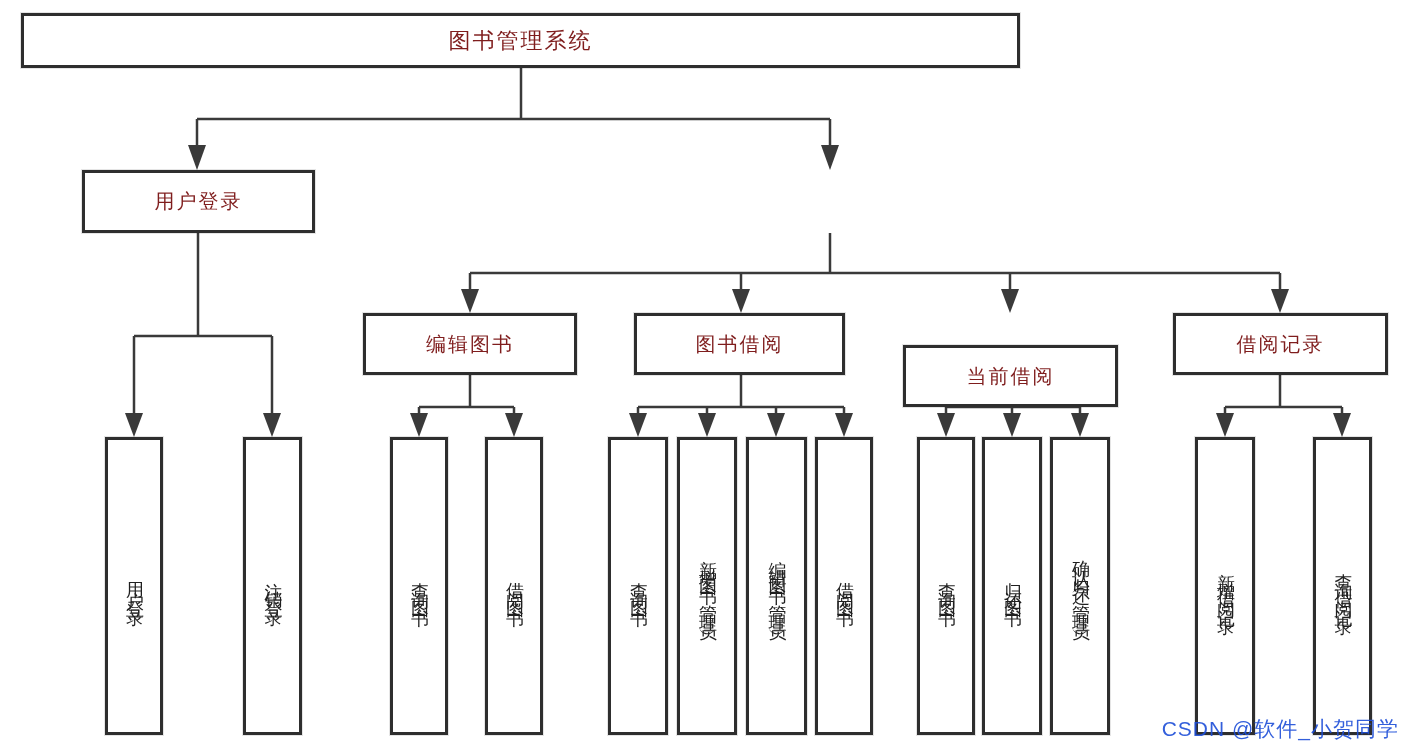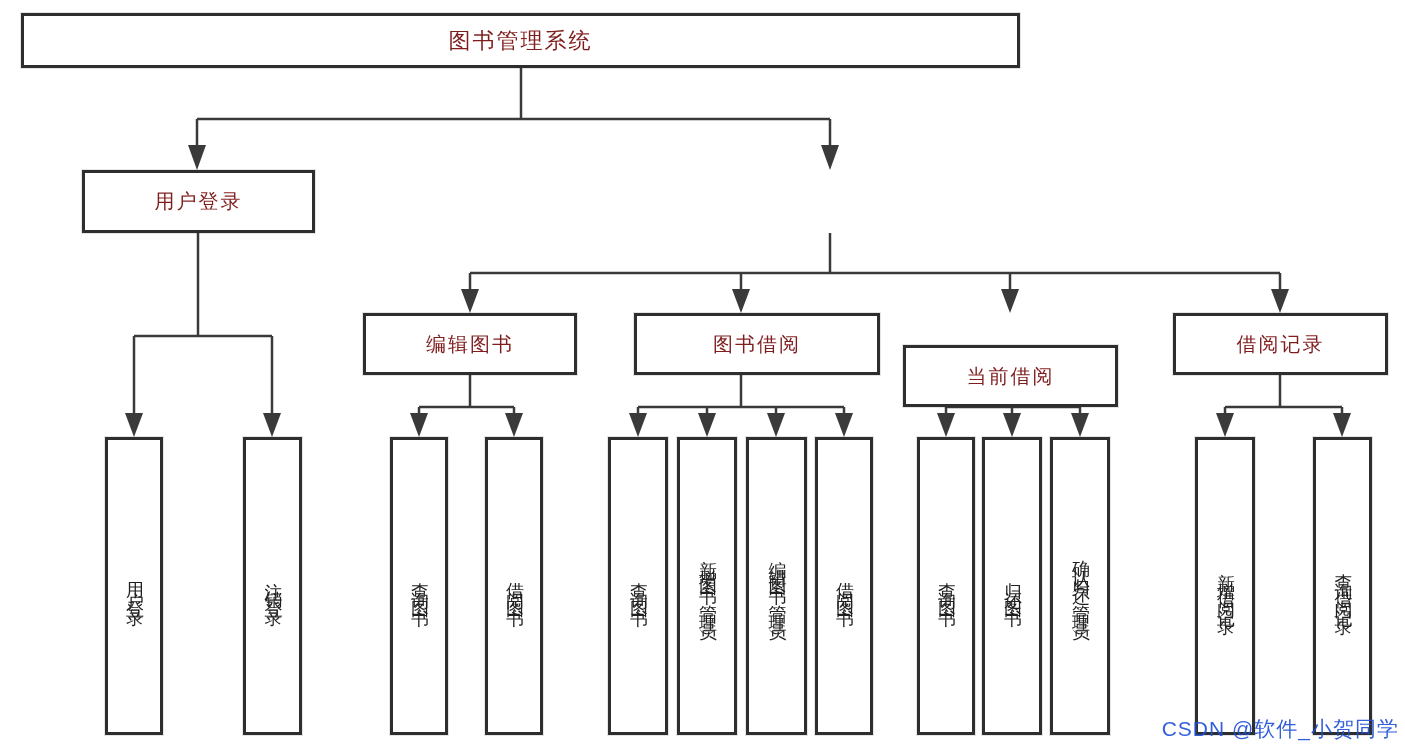--- a/index.html
+++ b/index.html
@@ -147,21 +147,21 @@
     <span class="hlabel">图书管理系统</span>
   </div>
 
   <div class="box" style="left:82px; top:170px; width:233px; height:63px;">
     <span class="hlabel">用户登录</span>
   </div>
 
   <div class="box" style="left:363px; top:313px; width:214px; height:62px;">
     <span class="hlabel">编辑图书</span>
   </div>
-  <div class="box" style="left:634px; top:313px; width:246px; height:62px;">
+  <div class="box" style="left:634px; top:313px; width:211px; height:62px;">
     <span class="hlabel">图书借阅</span>
   </div>
   <div class="box" style="left:903px; top:313px; width:215px; height:62px;margin-top:32px;">
     <span class="hlabel">当前借阅</span>
   </div>
   <div class="box" style="left:1173px; top:313px; width:215px; height:62px;">
     <span class="hlabel">借阅记录</span>
   </div>
 
   <div class="box" style="left:105px; top:437px; width:58px; height:298px;">

